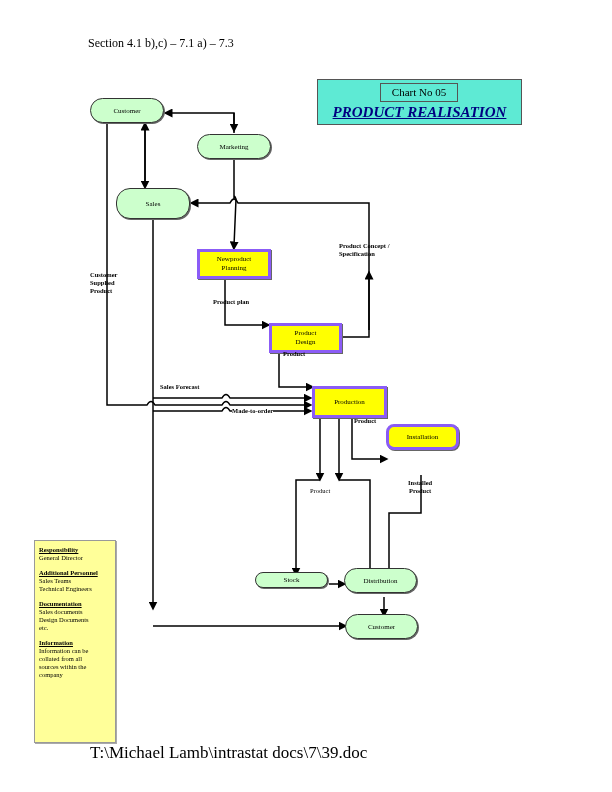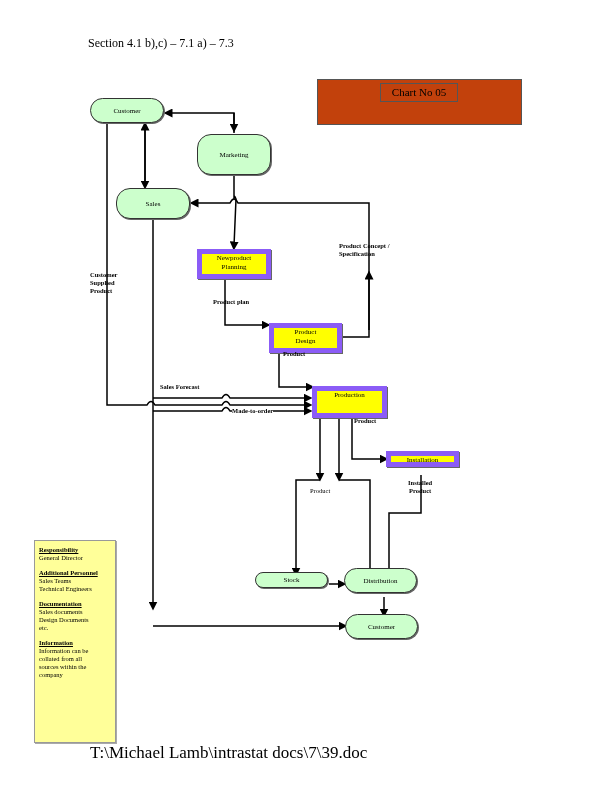--- a/index.html
+++ b/index.html
@@ -1,50 +1,51 @@
 <!DOCTYPE html>
 <html><head>
 <meta charset="utf-8">
 <style>
   html, body { margin: 0; padding: 0; background: #ffffff; }
   body { width: 612px; height: 792px; position: relative; overflow: hidden;
          font-family: "Liberation Serif", serif; color: #000; }
   .abs { position: absolute; }
   .header-text { left: 88px; top: 36px; font-size: 12px; }
   .footer-text { left: 90px; top: 743px; font-size: 17px; }
-  .title-box { left: 317px; top: 79px; width: 205px; height: 46px; background: #c2410c;
+  .title-box { left: 317px; top: 79px; width: 205px; height: 46px; background: #5eead4;
                border: 1px solid #555; box-sizing: border-box; }
   .chart-no { position: absolute; left: 62px; top: 3px; width: 78px; height: 19px;
               border: 1px solid #555; box-sizing: border-box; font-size: 11px;
               text-align: center; line-height: 17px; }
   .chart-title { position: absolute; left: 0; right: 0; top: 24px; text-align: center;
                  font-size: 15px; font-style: italic; font-weight: bold; text-decoration: underline;
                  color: #000080; }
   .pill { background: #ccffcc; border: 1px solid #333; border-radius: 14px; box-sizing: border-box;
           font-size: 7px; display: flex; align-items: center; justify-content: center;
           box-shadow: 1px 1px 0 #666; }
-  .rect { background: #ffff00; border: 5px solid #8b5cf6; box-sizing: border-box; font-size: 7px;
-          display: flex; justify-content: center; text-align: center;
+  .rect { background: #ffff00; border: 3px solid #8b5cf6; box-sizing: border-box; font-size: 7px;
+          display: flex; align-items: center; justify-content: center; text-align: center;
           box-shadow: 1px 1px 0 #666; line-height: 9px; }
   .lbl { font-size: 6.5px; font-weight: bold; line-height: 8px; }
   .lbl-n { font-size: 6.5px; line-height: 8px; }
   .legend { left: 34px; top: 540px; width: 82px; height: 203px; background: #ffff99;
             border: 1px solid #999; box-sizing: border-box; padding: 5px 4px; font-size: 6.5px;
             line-height: 8px; box-shadow: 1px 1px 0 #aaa; }
   .legend .h { font-weight: bold; text-decoration: underline; }
   .legend .sec { margin-bottom: 7px; }
   svg.lines { position: absolute; left: 0; top: 0; }
 </style>
 </head>
 <body>
 
 <div class="abs header-text">Section 4.1 b),c) – 7.1 a) – 7.3</div>
 
 <div class="abs title-box">
   <div class="chart-no">Chart No 05</div>
+  <div class="chart-title">PRODUCT REALISATION</div>
 </div>
 
 <svg class="lines" width="612" height="792">
   <defs>
     <marker id="ah" markerWidth="6" markerHeight="6" refX="3" refY="3" orient="auto">
       <path d="M0,0 L6,3 L0,6 z" fill="#000"></path>
     </marker>
   </defs>
   <g stroke="#000" fill="none" stroke-width="1.5">
 
@@ -83,36 +84,36 @@
 
     <path d="M384,597 L384,613" marker-end="url(#ah)"></path>
 
     <path d="M153,626 L343,626" marker-end="url(#ah)"></path>
   </g>
 </svg>
 
 <div class="abs pill" style="left:90px;top:98px;width:74px;height:25px;">
     <span>Customer</span>
   </div>
-<div class="abs pill" style="left:197px;top:134px;width:74px;height:41px;">
+<div class="abs pill" style="left:197px;top:134px;width:74px;height:25px;">
     <span>Marketing</span>
   </div>
 <div class="abs pill" style="left:116px;top:188px;width:74px;height:31px;">
     <span>Sales</span>
   </div>
 <div class="abs rect" style="left:197px;top:249px;width:74px;height:30px;">
     <span><span>Newproduct</span><br><span>Planning</span></span>
   </div>
 <div class="abs rect" style="left:269px;top:323px;width:73px;height:30px;">
     <span><span>Product</span><br><span>Design</span></span>
   </div>
 <div class="abs rect" style="left:312px;top:386px;width:75px;height:32px;">
     <span>Production</span>
   </div>
-<div class="abs rect" style="left:386px;top:451px;width:73px;height:16px;">
+<div class="abs rect" style="left:386px;top:424px;width:73px;height:26px;border-radius:8px;">
     <span>Installation</span>
   </div>
 <div class="abs pill" style="left:255px;top:572px;width:73px;height:16px;">
     <span>Stock</span>
   </div>
 <div class="abs pill" style="left:344px;top:568px;width:73px;height:25px;">
     <span>Distribution</span>
   </div>
 <div class="abs pill" style="left:345px;top:614px;width:73px;height:25px;">
     <span>Customer</span>

